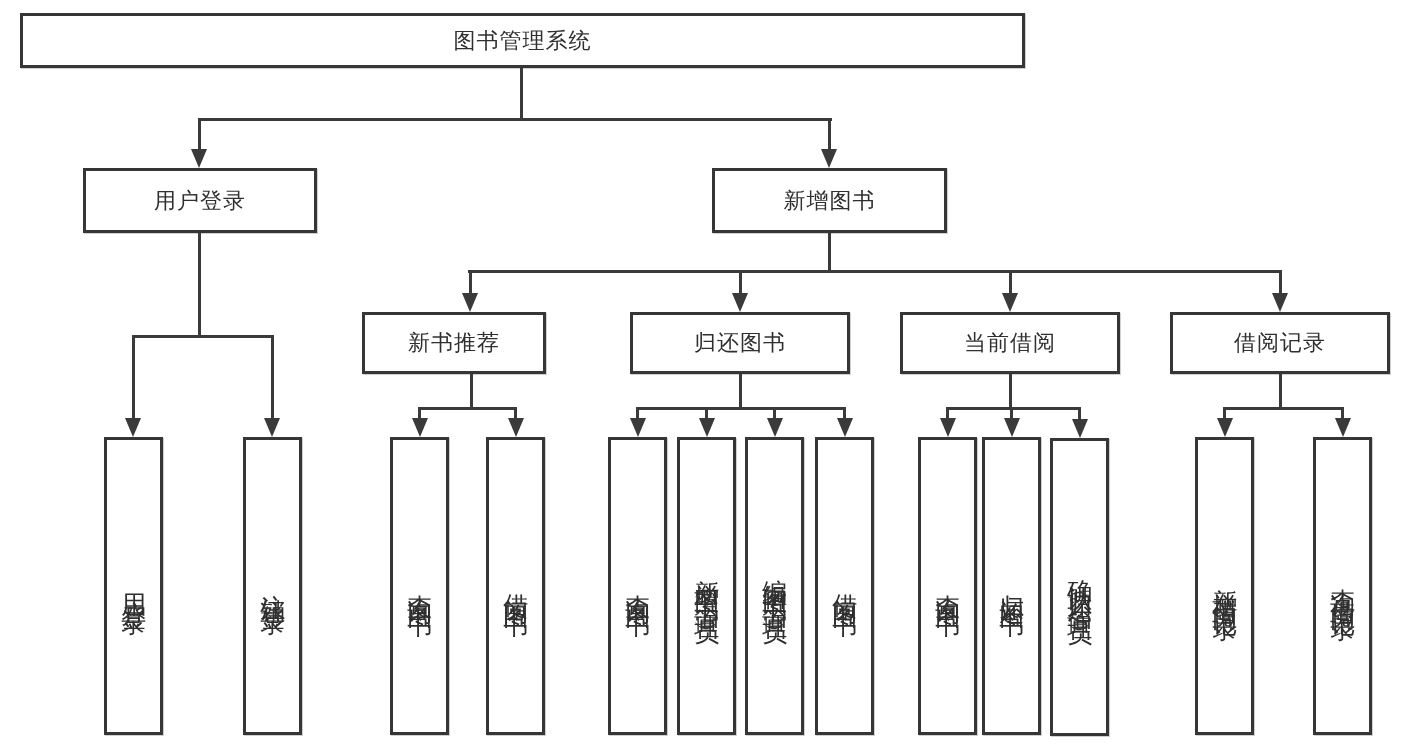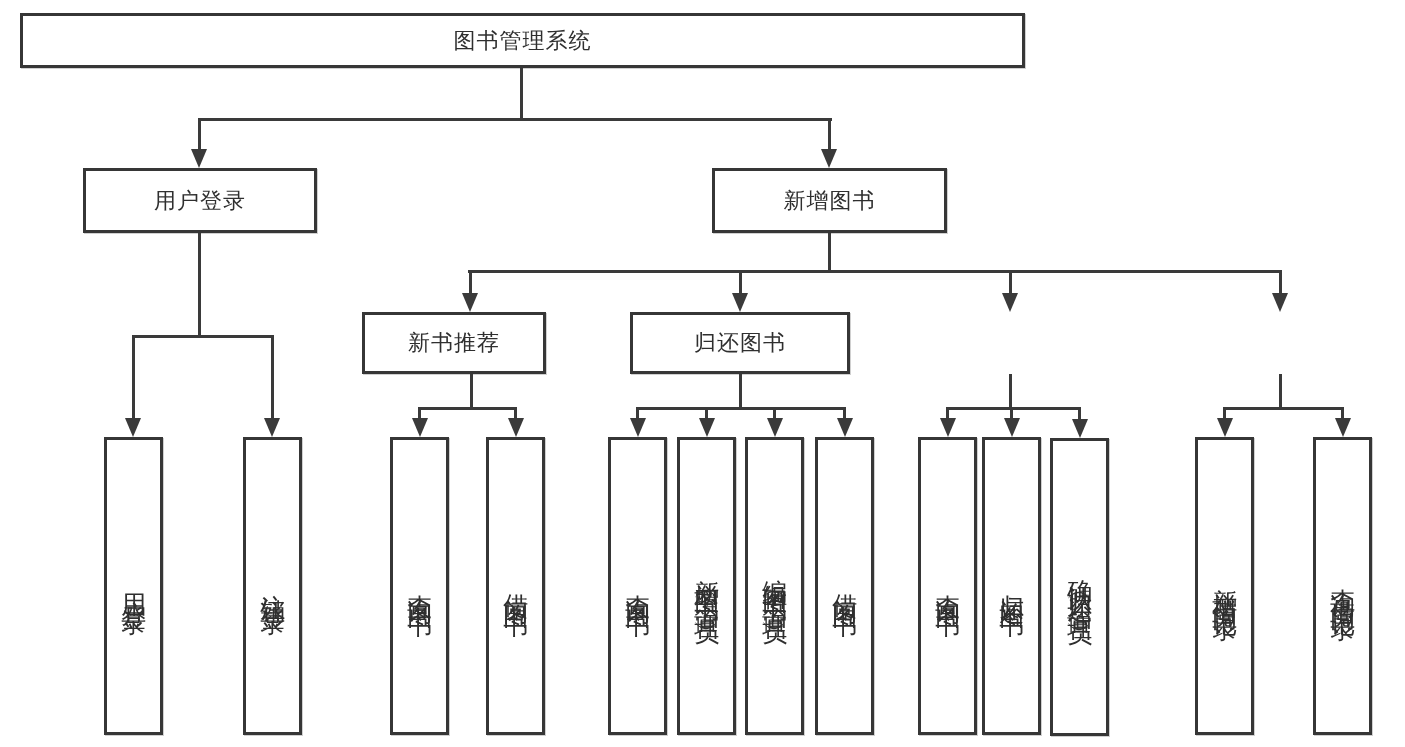--- a/index.html
+++ b/index.html
@@ -33,21 +33,23 @@
   <div class="box" style="left:20px;top:13px;width:1005px;height:55px">图书管理系统</div>
 
   <div class="box" style="left:83px;top:168px;width:234px;height:65px">用户登录</div>
 
   <div class="box" style="left:712px;top:168px;width:235px;height:65px">新增图书</div>
 
   <div class="box" style="left:362px;top:312px;width:184px;height:62px">新书推荐</div>
 
   <div class="box" style="left:630px;top:312px;width:220px;height:62px">归还图书</div>
 
+  <div class="box" style="left:900px;top:312px;width:220px;height:62px">当前借阅</div>
 
+  <div class="box" style="left:1170px;top:312px;width:220px;height:62px">借阅记录</div>
 
   <div class="box vbox" style="left:104px;top:437px;width:59px;height:298px">
     <span class="vtext">用户登录</span>
   </div>
   <div class="box vbox" style="left:243px;top:437px;width:59px;height:298px">
     <span class="vtext">注销登录</span>
   </div>
 
   <div class="box vbox" style="left:390px;top:437px;width:59px;height:298px">
     <span class="vtext">查询图书</span>

